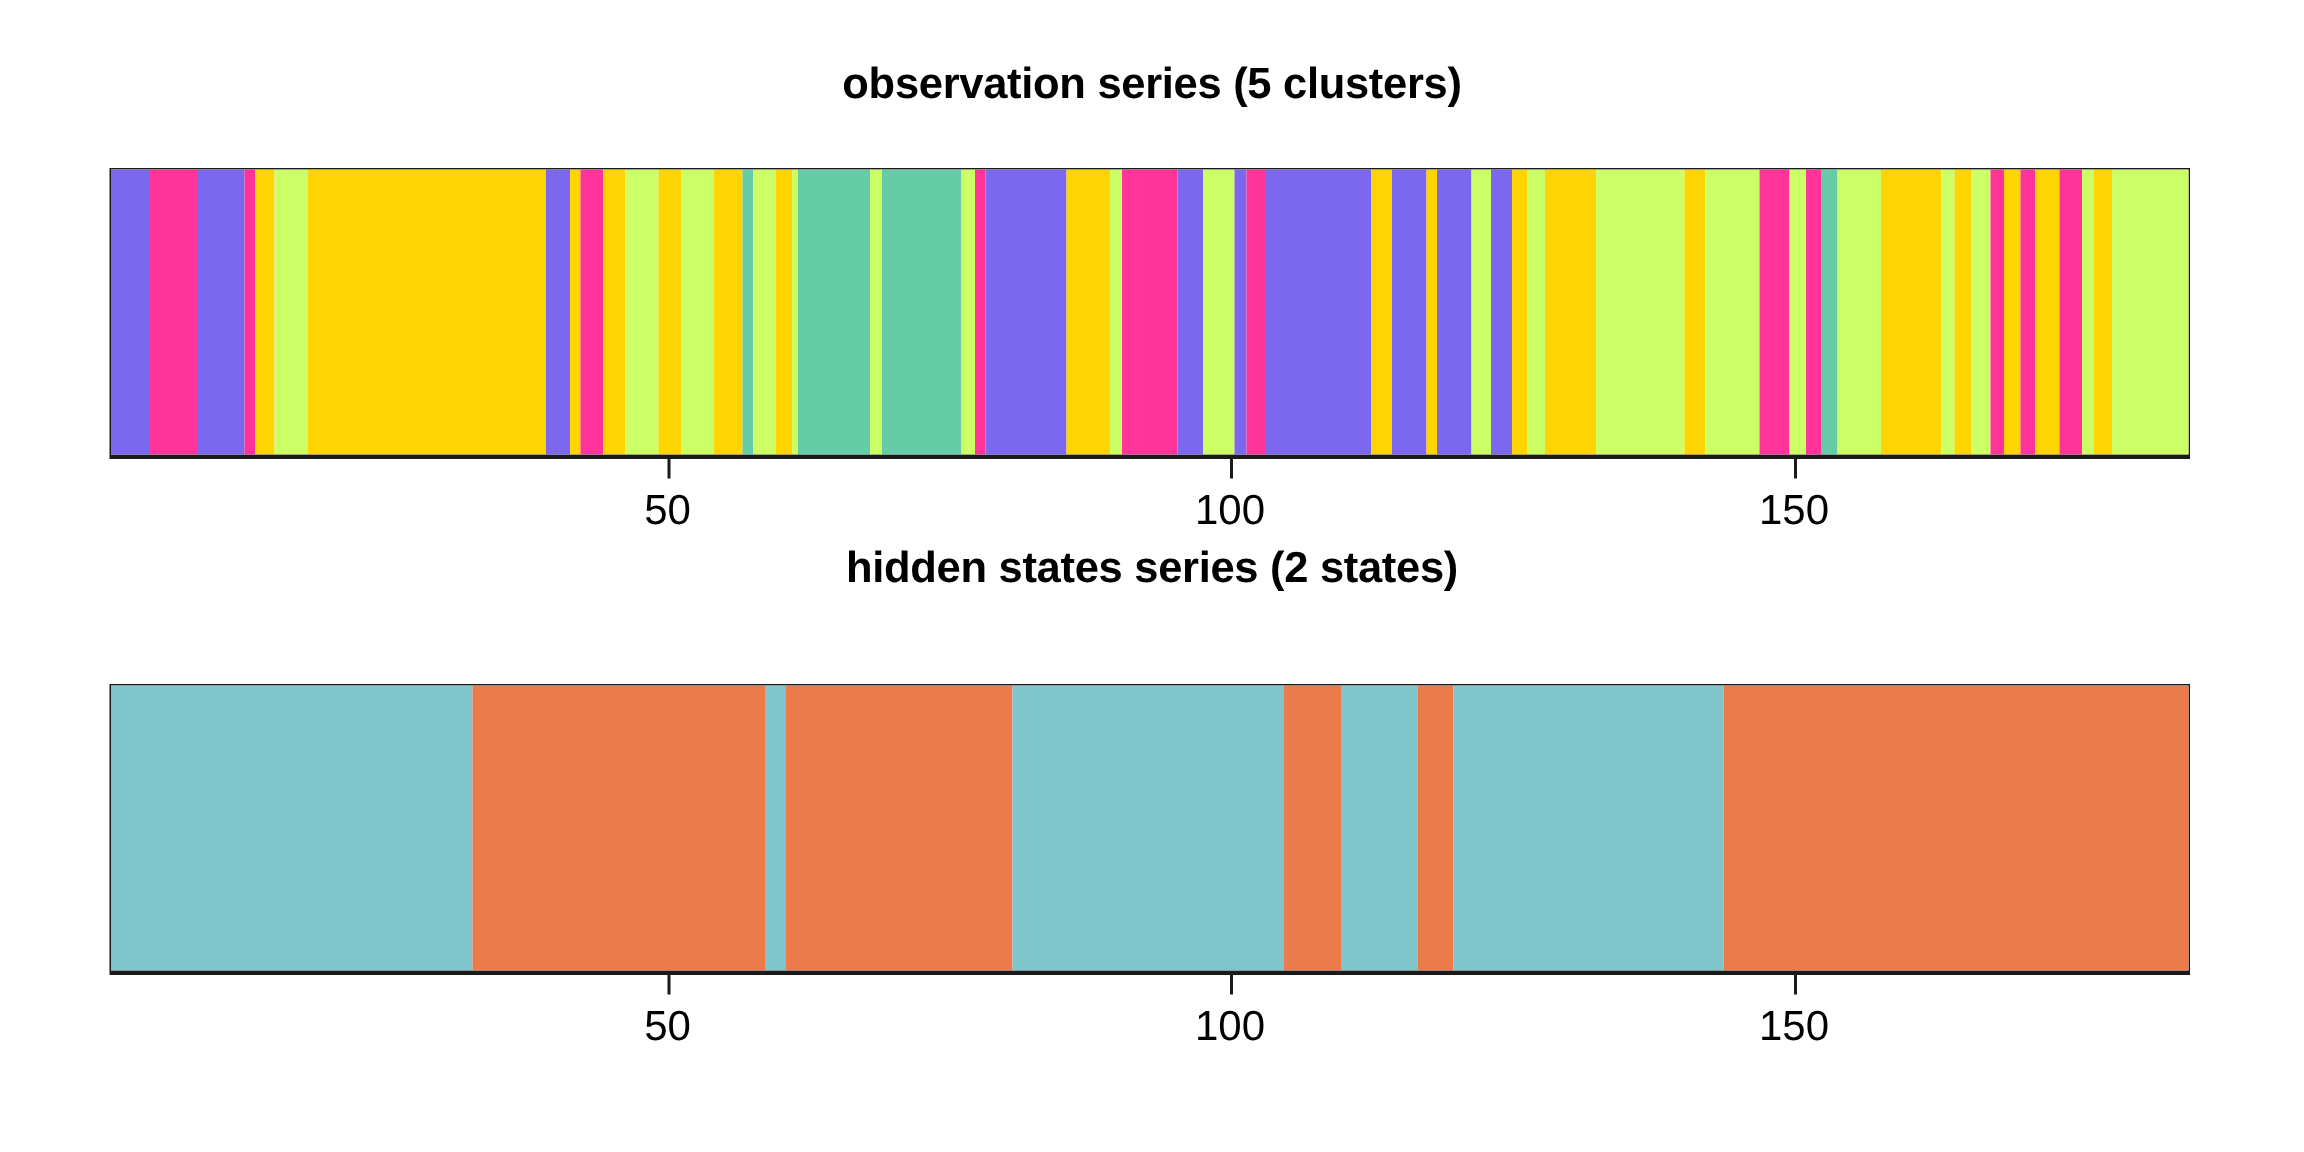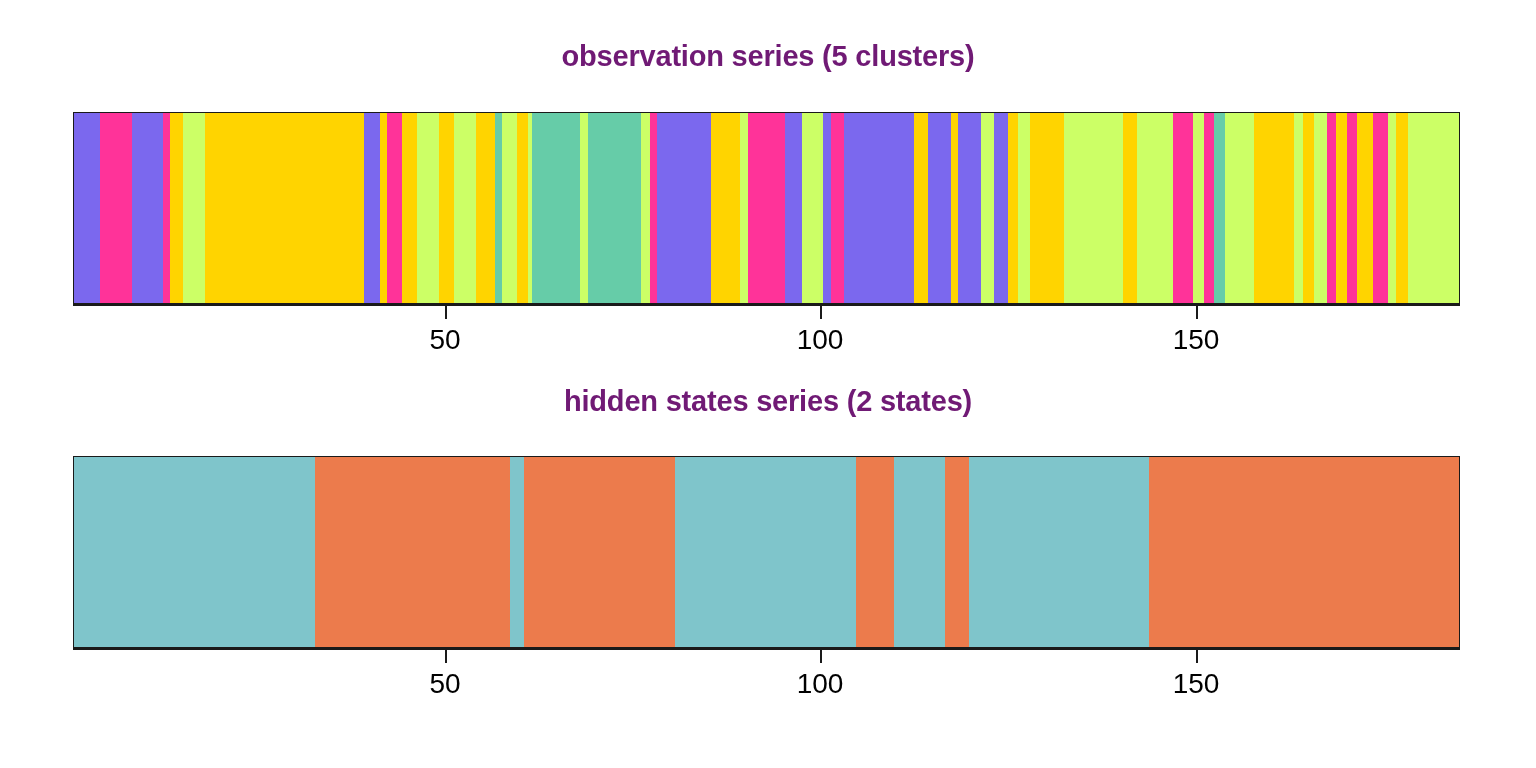--- a/index.html
+++ b/index.html
@@ -26,21 +26,21 @@
     width: 1536px;
   }
   .panel-title {
     position: absolute;
     left: 0;
     width: 1536px;
     text-align: center;
     font-weight: bold;
     font-size: 29px;
     letter-spacing: -0.2px;
-    color: #701a75;
+    color: #000000;
     white-space: nowrap;
   }
   .plotbox {
     position: absolute;
     box-sizing: border-box;
     border: 1.5px solid #1a1a1a;
     overflow: hidden;
     background: #ffffff;
   }
   .bands {
@@ -160,21 +160,21 @@
     <div class="tick" style="left: 372px;"></div>
         <div class="tick-label" style="left: 372px;">50</div>
         <div class="tick" style="left: 747px;"></div>
         <div class="tick-label" style="left: 747px;">100</div>
         <div class="tick" style="left: 1123px;"></div>
         <div class="tick-label" style="left: 1123px;">150</div>
       </div>
   </div>
 
   <div class="panel">
-    <div class="panel-title" style="top:385px">hidden states series (2 states)</div>
+    <div class="panel-title" style="top:363px">hidden states series (2 states)</div>
 
     <div class="plotbox" id="plot-hidden" style="left:73px; top:456px; width:1387px; height:192px;">
       <div class="bands" id="bands-hidden">
           <div class="band" style="left: 0px; width: 241px; background: rgb(127, 197, 203);"></div>
           <div class="band" style="left: 241px; width: 195px; background: rgb(236, 123, 76);"></div>
           <div class="band" style="left: 436px; width: 14px; background: rgb(127, 197, 203);"></div>
           <div class="band" style="left: 450px; width: 151px; background: rgb(236, 123, 76);"></div>
           <div class="band" style="left: 601px; width: 181px; background: rgb(127, 197, 203);"></div>
           <div class="band" style="left: 782px; width: 38px; background: rgb(236, 123, 76);"></div>
           <div class="band" style="left: 820px; width: 51px; background: rgb(127, 197, 203);"></div>

